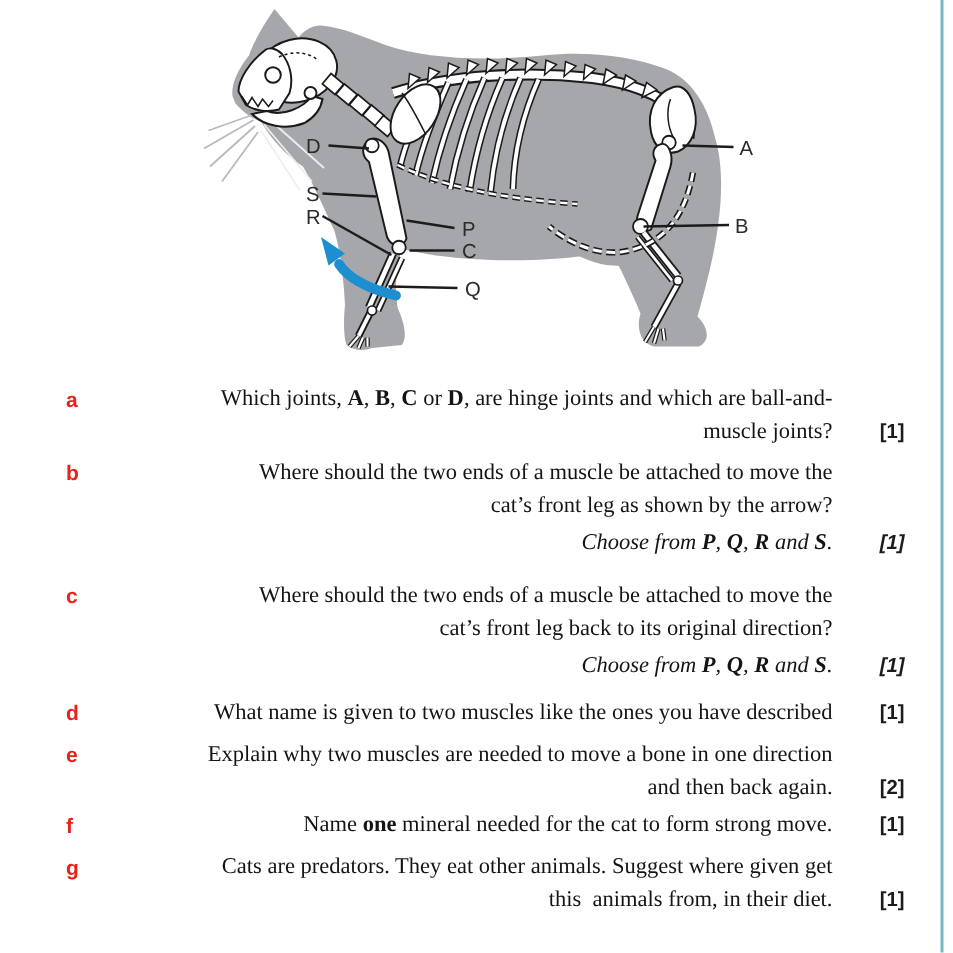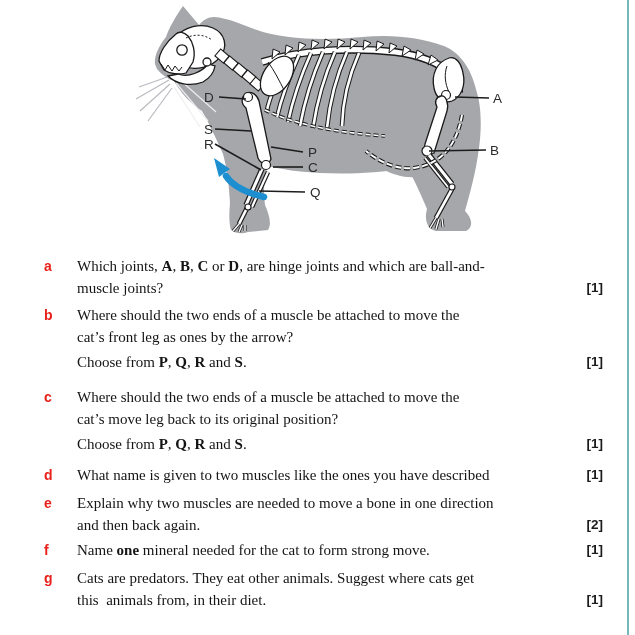--- a/index.html
+++ b/index.html
@@ -16,22 +16,22 @@
   .qrow:nth-of-type(4){margin-top:9px;}
   .qrow:nth-of-type(5){margin-top:6px;}
   .qrow:nth-of-type(6){margin-top:3px;}
   .qrow:nth-of-type(7){margin-top:6px;}
   .qletter{
     width:33px;flex:0 0 33px;font-family:"Liberation Sans",sans-serif;font-weight:bold;
     font-size:14px;line-height:22px;color:#e8221b;
   }
   .qbody{flex:1;min-width:0;}
   .qblock{position:relative;padding-right:48px;}
-  .qblock.choose{margin-top:3px;}
-  .qline{font-size:15px;line-height:22px;white-space:pre;}
+  .qblock.choose{margin-top:3px;font-style:italic;}
+  .qline{font-size:15px;line-height:22px;white-space:pre;text-align:right;}
   .qline b{font-weight:bold;}
   .qmarks{
     position:absolute;right:0;bottom:0;width:44px;text-align:right;
     font-family:"Liberation Sans",sans-serif;font-weight:bold;font-size:13.5px;line-height:22px;color:#1c1c1c;
   }
   svg text{font-family:"Liberation Sans",sans-serif;font-size:13.5px;fill:#2b2b2b;}
 </style>
 </head>
 <body>
 
@@ -220,38 +220,38 @@
           <div class="qmarks">[1]</div>
         </div>
       </div>
   </div>
     <div class="qrow">
     <div class="qletter">b</div>
     <div class="qbody">
         <div class="qblock">
           <div class="qlines">
             <div class="qline"><span>Where should the two ends of a muscle be attached to move the</span></div>
-            <div class="qline"><span>cat’s front leg as ones by the arrow?</span></div>
+            <div class="qline"><span>cat’s front leg as shown by the arrow?</span></div>
           </div>
         </div>
         <div class="qblock choose">
           <div class="qlines">
             <div class="qline"><span>Choose from </span><b>P</b><span>, </span><b>Q</b><span>, </span><b>R</b><span> and </span><b>S</b><span>.</span></div>
           </div>
           <div class="qmarks">[1]</div>
         </div>
       </div>
   </div>
     <div class="qrow">
     <div class="qletter">c</div>
     <div class="qbody">
         <div class="qblock">
           <div class="qlines">
             <div class="qline"><span>Where should the two ends of a muscle be attached to move the</span></div>
-            <div class="qline"><span>cat’s move leg back to its original position?</span></div>
+            <div class="qline"><span>cat’s front leg back to its original direction?</span></div>
           </div>
         </div>
         <div class="qblock choose">
           <div class="qlines">
             <div class="qline"><span>Choose from </span><b>P</b><span>, </span><b>Q</b><span>, </span><b>R</b><span> and </span><b>S</b><span>.</span></div>
           </div>
           <div class="qmarks">[1]</div>
         </div>
       </div>
   </div>
@@ -287,21 +287,21 @@
           </div>
           <div class="qmarks">[1]</div>
         </div>
       </div>
   </div>
     <div class="qrow">
     <div class="qletter">g</div>
     <div class="qbody">
         <div class="qblock">
           <div class="qlines">
-            <div class="qline"><span>Cats are predators. They eat other animals. Suggest where cats get</span></div>
+            <div class="qline"><span>Cats are predators. They eat other animals. Suggest where given get</span></div>
             <div class="qline"><span>this  animals from, in their diet.</span></div>
           </div>
           <div class="qmarks">[1]</div>
         </div>
       </div>
   </div>
   </div>
 
 <div class="border-right"></div>
 

